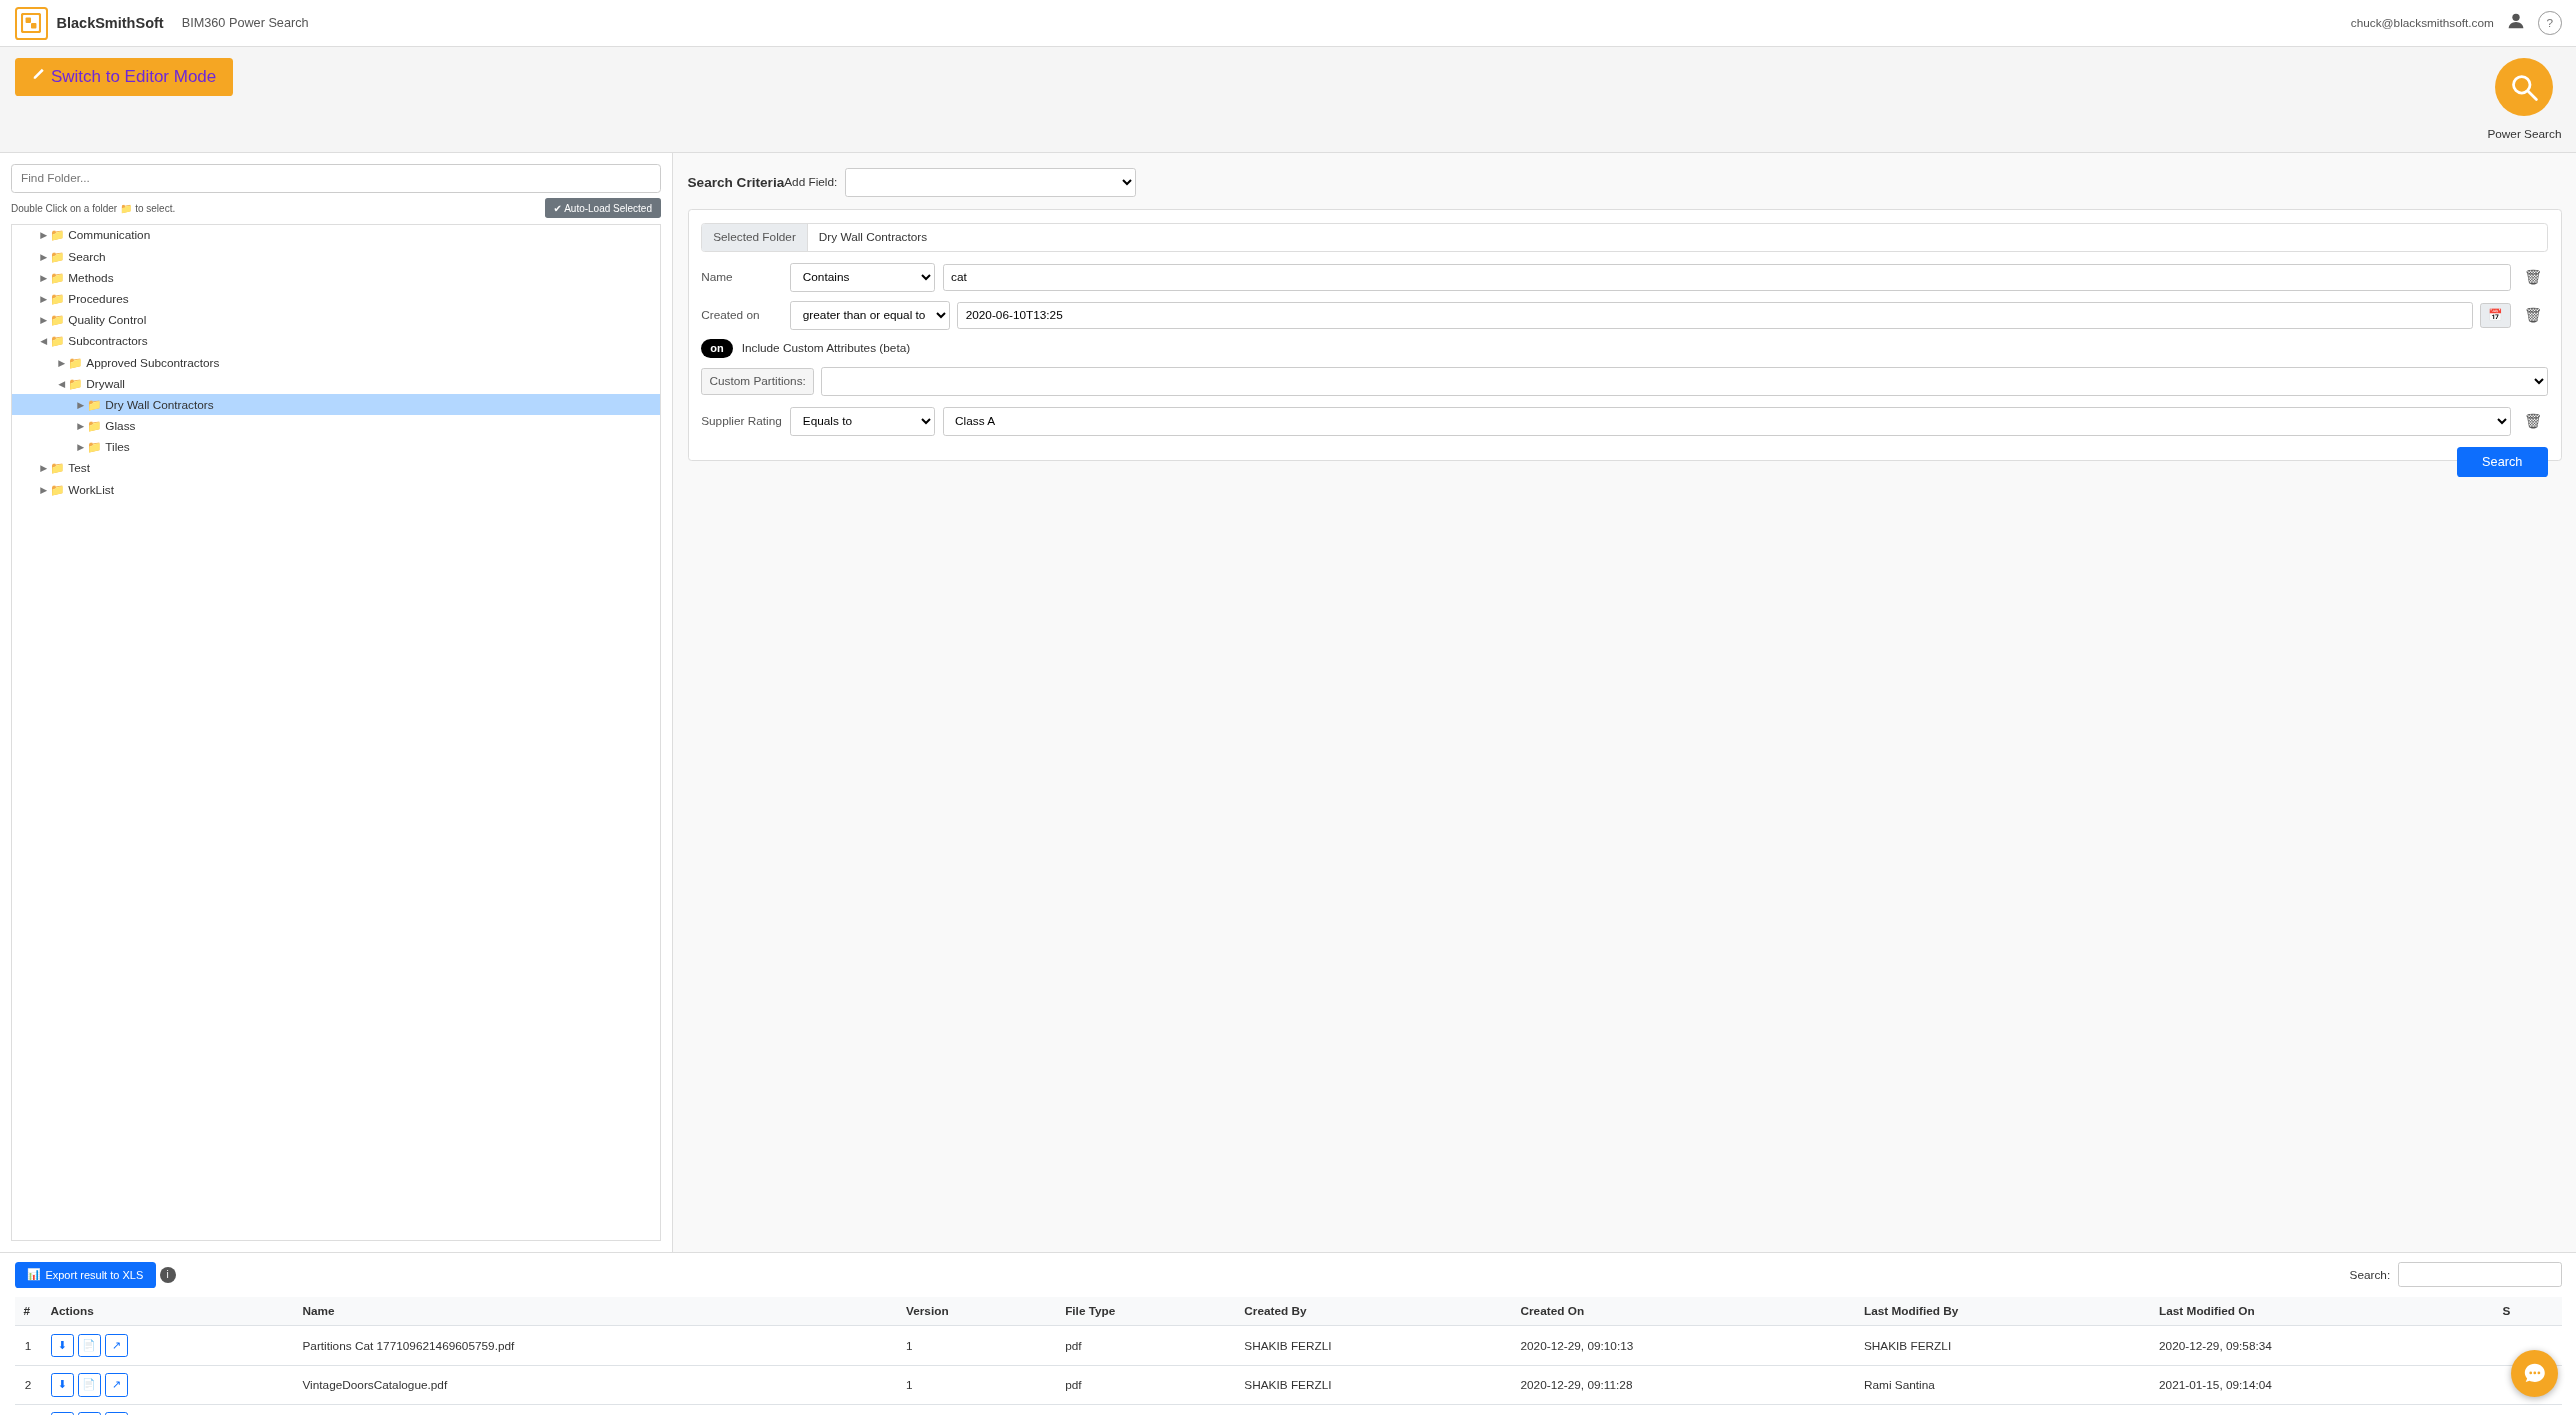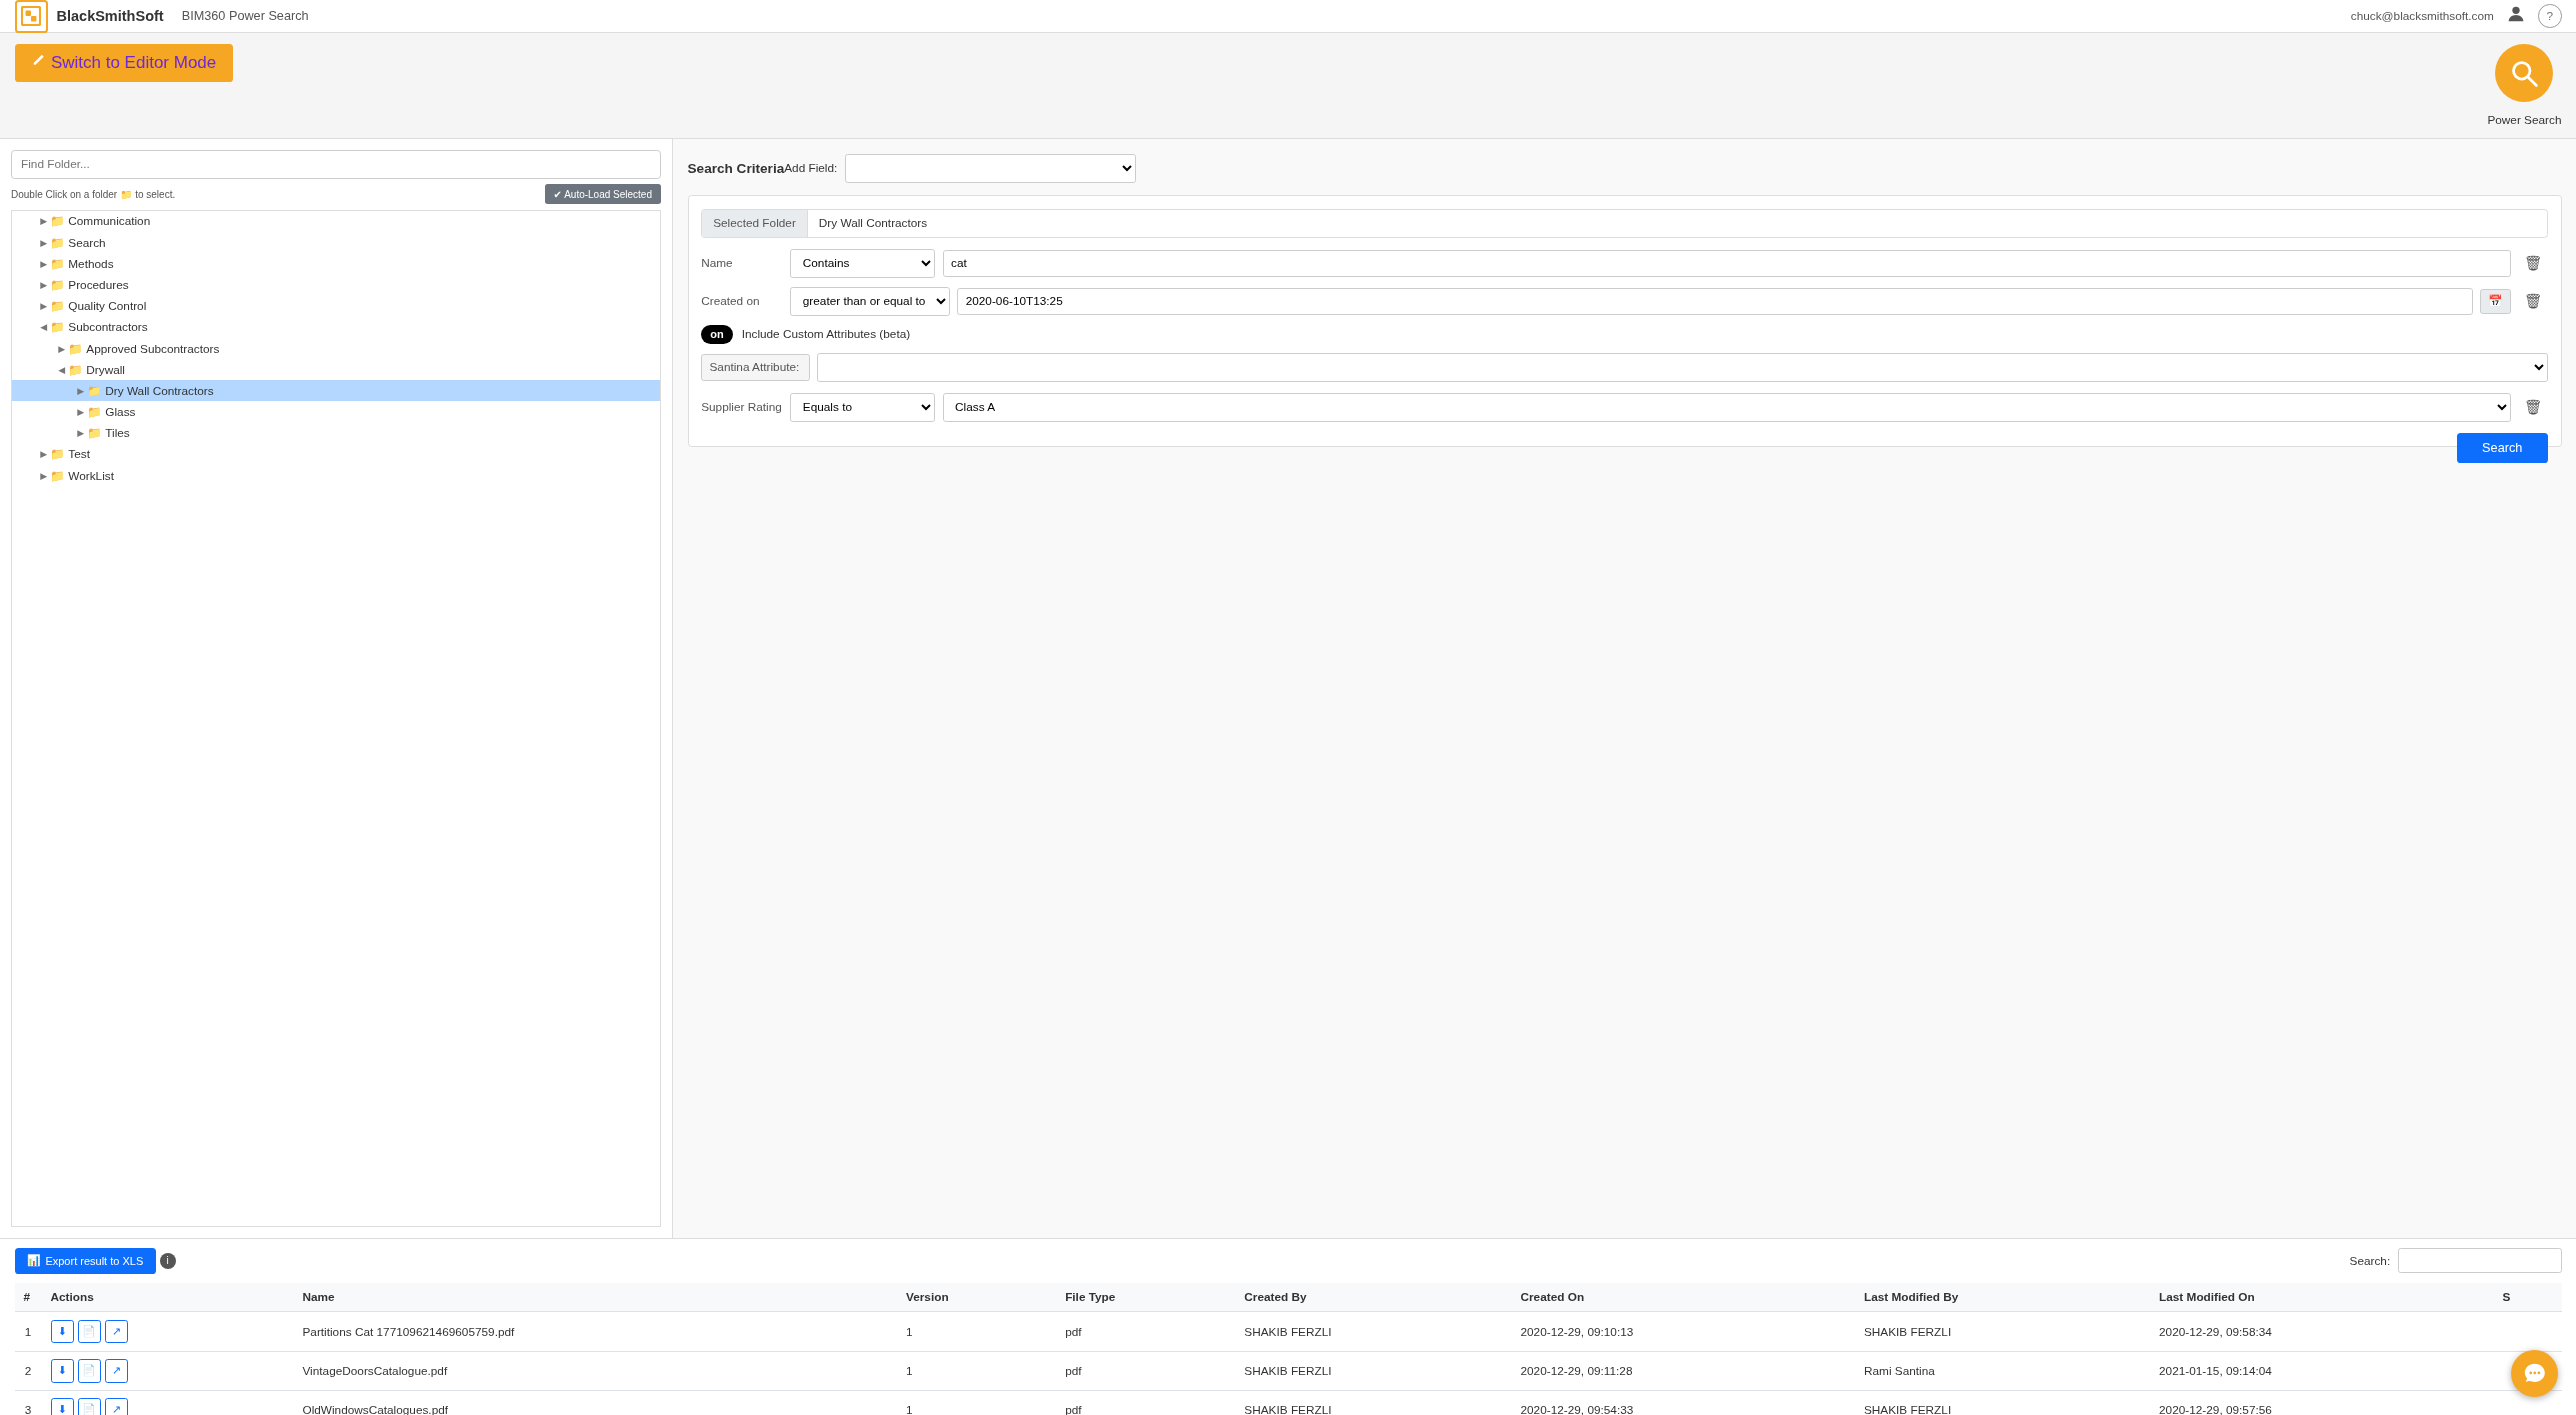--- a/index.html
+++ b/index.html
@@ -6,21 +6,21 @@
     body { font-family: Arial, sans-serif; font-size: 11.8px; background: #f0f0f0; color: #333; }
 
     
     .header {
       background: #fff;
       border-bottom: 0.9px solid #ddd;
       padding: 7.3px 14.5px;
       display: flex;
       align-items: center;
       justify-content: space-between;
-      height: 33px;
+      height: 47px;
     }
     .header-left { display: flex; align-items: center; gap: 9px; }
     .logo-box {
       width: 33px; height: 33px;
       border: 2.7px solid #f5a623;
       border-radius: 3.6px;
       display: flex; align-items: center; justify-content: center;
       font-weight: bold; color: #f5a623; font-size: 12.7px;
     }
     .app-title { font-size: 14.5px; font-weight: bold; color: #333; }
@@ -505,21 +505,21 @@
         </div>
 
         <div class="include-custom-row">
           <button class="toggle-on">
             <span>on</span>
           </button>
           <span>Include Custom Attributes (beta)</span>
         </div>
 
         <div class="custom-attr-row">
-          <div class="custom-attr-label">Santina Attribute:</div>
+          <div class="custom-attr-label">Custom Partitions:</div>
           <select class="custom-attr-select">
             <option value=""></option>
           </select>
         </div>
 
         <div class="supplier-row">
           <span class="criteria-field-label">Supplier Rating</span>
           <select class="criteria-select">
             <option value="equals_to">Equals to</option>
             <option value="not_equals">Not equals</option>

